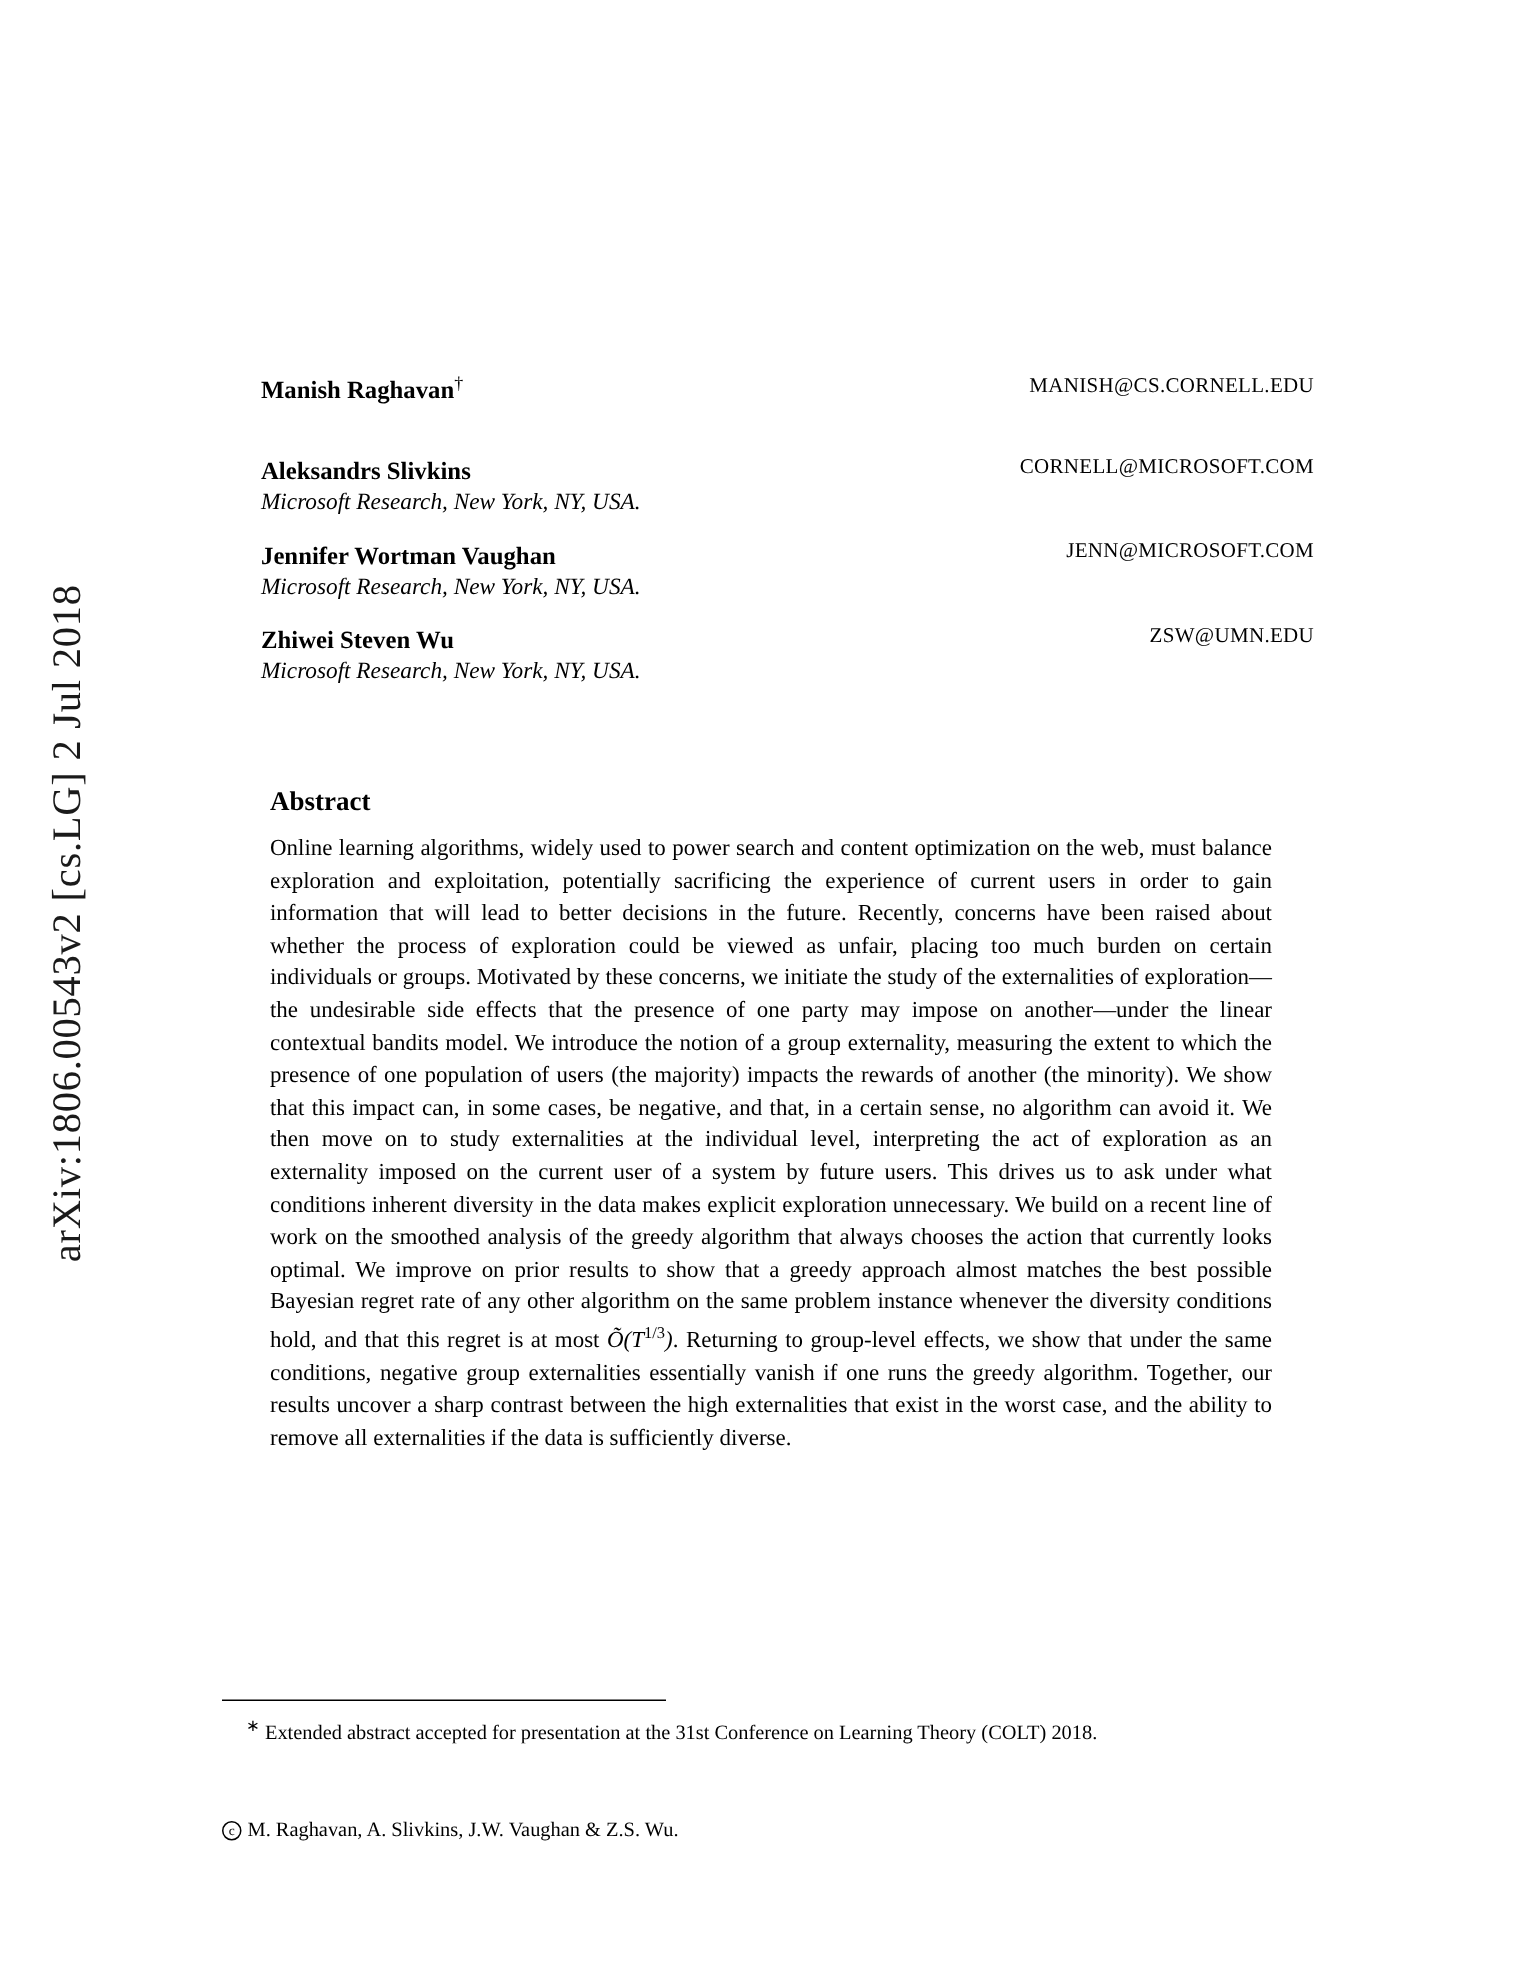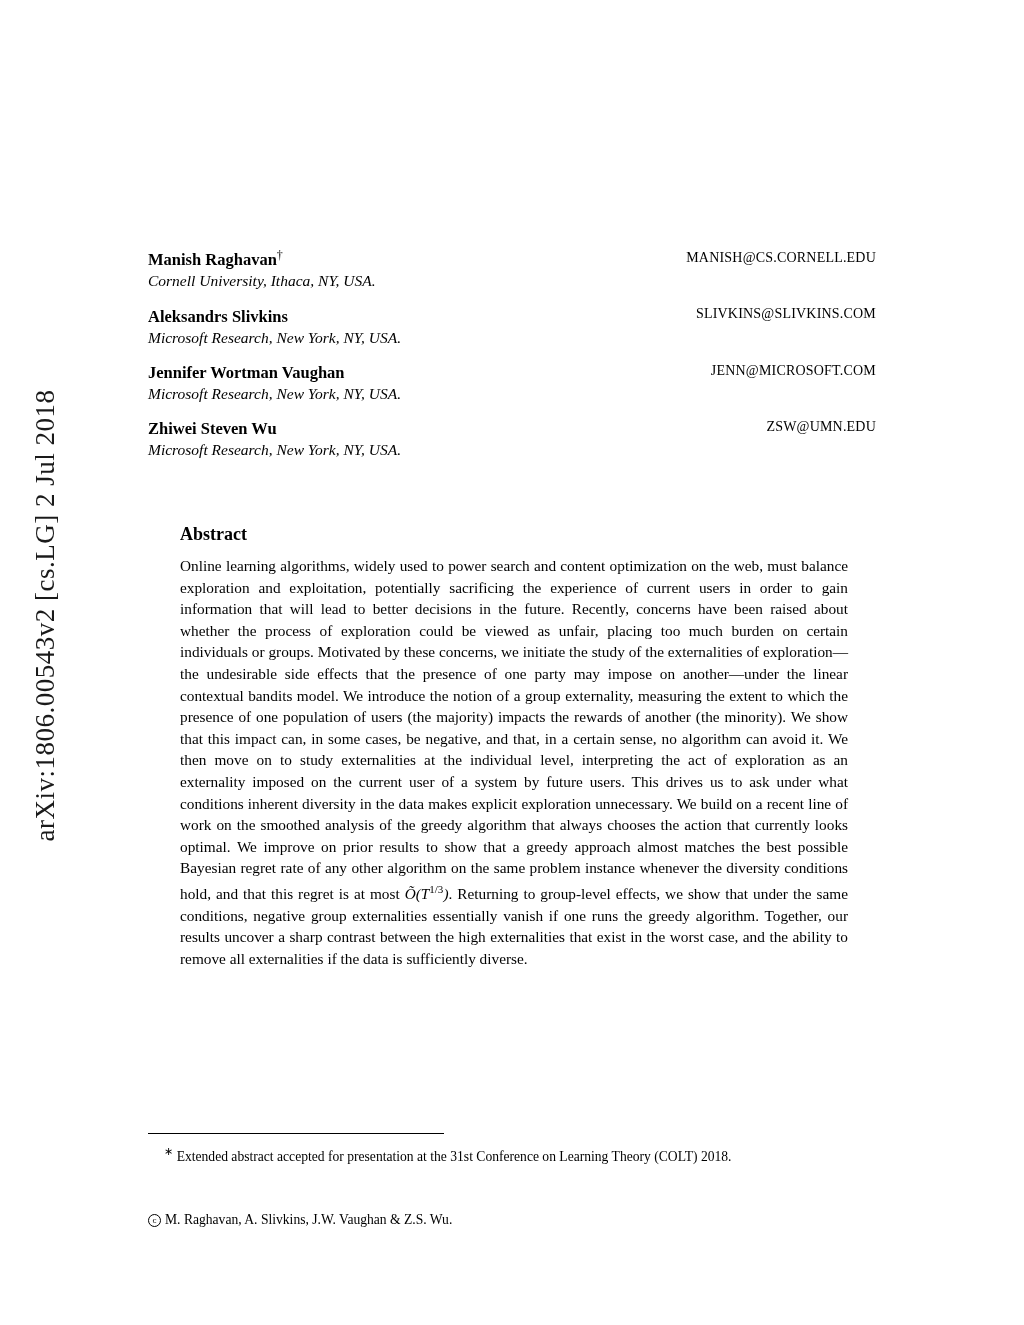--- a/index.html
+++ b/index.html
@@ -62,20 +62,21 @@
   .authors {
     position: absolute;
     left: 148px;
     top: 248px;
     width: 728px;
   }
   .author-row {
     position: relative;
     margin-bottom: 14px;
     min-height: 40px;
+    margin-left: 26px;
   }
   .author-name {
     font-size: 16.5px;
     font-weight: bold;
     display: inline-block;
   }
   .author-dagger {
     font-size: 12px;
     vertical-align: super;
     font-weight: normal;
@@ -177,26 +178,25 @@
   <div class="arxiv-stamp">arXiv:1806.00543v2  [cs.LG]  2 Jul 2018</div>
 
   <div class="title-block">
   </div>
 
   <div class="authors">
 
     <div class="author-row">
       <span class="author-name">Manish Raghavan</span><span class="author-dagger">†</span>
       <span class="author-email">MANISH@CS.CORNELL.EDU</span>
-      <span class="author-affil">Cornell University, Ithaca, NY, USA.</span>
     </div>
 
     <div class="author-row">
       <span class="author-name">Aleksandrs Slivkins</span><span class="author-dagger"></span>
-      <span class="author-email">SLIVKINS@SLIVKINS.COM</span>
+      <span class="author-email">CORNELL@MICROSOFT.COM</span>
       <span class="author-affil">Microsoft Research, New York, NY, USA.</span>
     </div>
 
     <div class="author-row">
       <span class="author-name">Jennifer Wortman Vaughan</span><span class="author-dagger"></span>
       <span class="author-email">JENN@MICROSOFT.COM</span>
       <span class="author-affil">Microsoft Research, New York, NY, USA.</span>
     </div>
 
     <div class="author-row">

